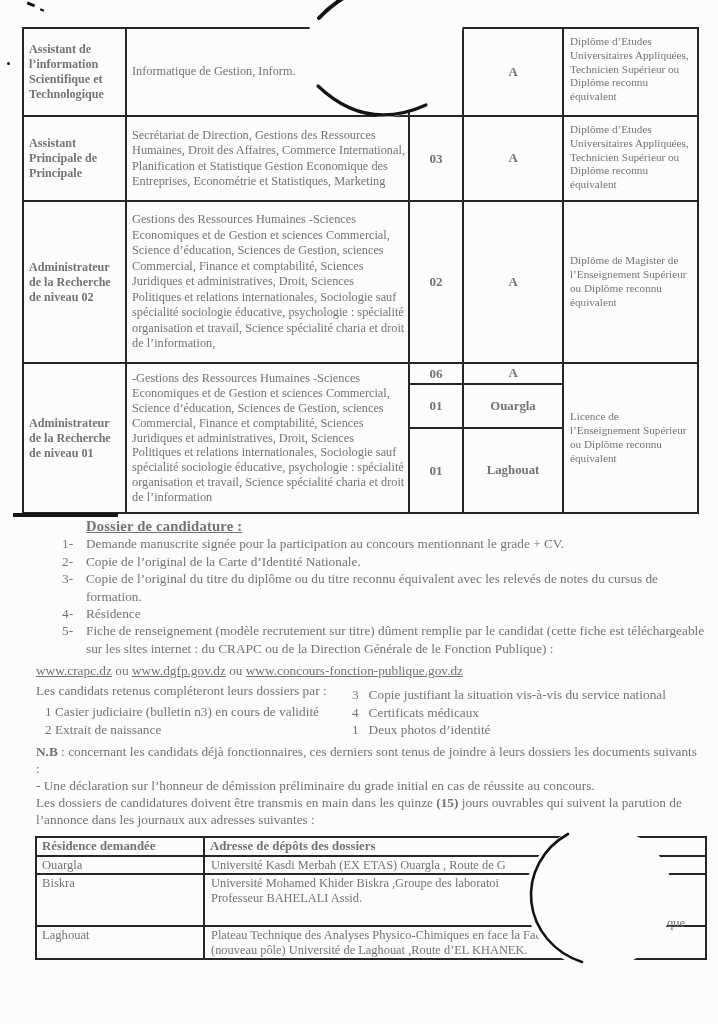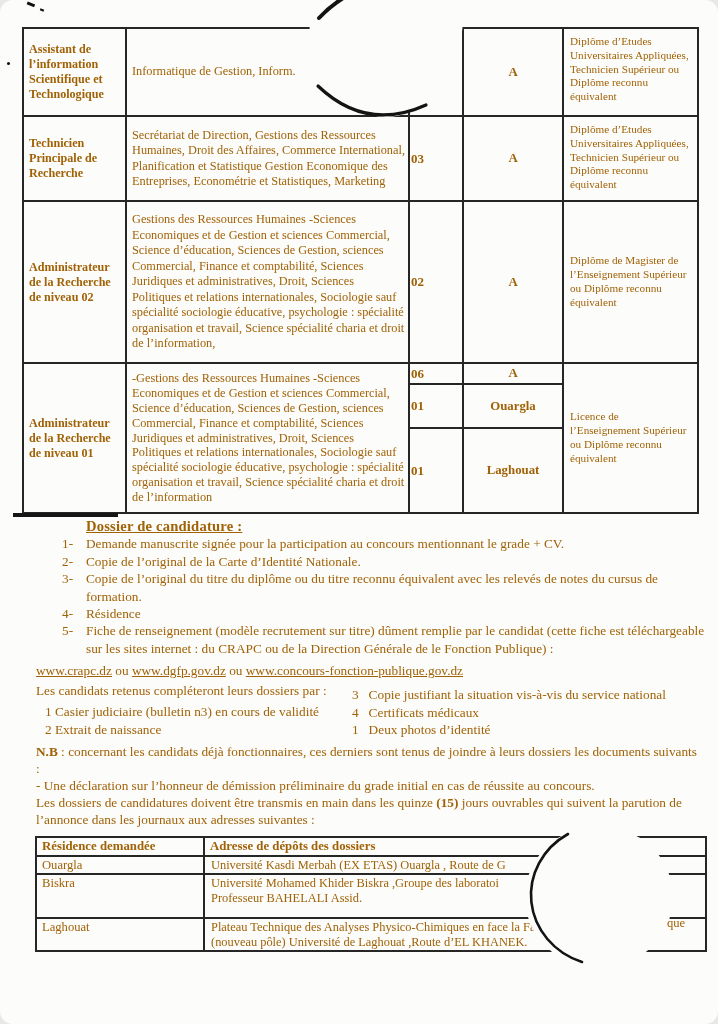--- a/index.html
+++ b/index.html
@@ -1,31 +1,30 @@
 <!DOCTYPE html>
 <html><head>
 <meta charset="utf-8">
 <style>
   html,body{margin:0;padding:0;background:#e8e8e6;}
   #page{
     position:relative;width:718px;height:1024px;overflow:hidden;
-    background:#fcfcfa;color:#a16207;
+    background:#fcfcfa;color:#737373;
     font-family:"Liberation Serif","DejaVu Serif",serif;
-    border-radius:13px;
   }
   
   #ptable{
     position:absolute;left:22px;top:27px;width:675px;
     border-collapse:collapse;table-layout:fixed;
   }
   #ptable td{border:2px solid #262626;vertical-align:middle;overflow:hidden;}
   #ptable .grade{font-weight:bold;font-size:12.1px;line-height:15px;padding:2px 4px 2px 5px;}
   #ptable .spec{font-size:12.3px;line-height:15.5px;padding:2px 3px 2px 5px;}
   #ptable .spec.tight{line-height:14.8px;}
-  #ptable .num{font-weight:bold;font-size:13px;}
+  #ptable .num{font-weight:bold;font-size:13px;text-align:center;}
   #ptable .loc{font-weight:bold;font-size:12.8px;text-align:center;}
   #ptable .dip{font-size:11.2px;line-height:13.8px;padding:4px 6px;}
   #ptable .dip.top{vertical-align:top;padding-top:6px;}
   
   #dossier{position:absolute;left:36px;top:518px;width:670px;font-size:13.3px;line-height:17.4px;}
   #dossier .heading{display:block;padding-left:50px;font-weight:bold;font-size:14.6px;
     text-decoration:underline;letter-spacing:.2px;}
   .ditem{position:relative;padding-left:50px;}
   .ditem .n{position:absolute;left:26px;top:0;}
   #links-line{font-weight:normal;margin-top:5px;}
@@ -72,21 +71,21 @@
     </colgroup>
     <tbody>
       <tr style="height:88px">
         <td class="grade">Assistant de l’information Scientifique et Technologique</td>
         <td class="spec">Informatique de Gestion, Inform.</td>
         <td class="num"></td>
         <td class="loc">A</td>
         <td class="dip top">Diplôme d’Etudes Universitaires Appliquées, Technicien Supérieur ou Diplôme reconnu équivalent</td>
       </tr>
       <tr style="height:85px">
-        <td class="grade">Technicien Principale de Recherche</td>
+        <td class="grade">Assistant Principale de Principale</td>
         <td class="spec">Secrétariat de Direction, Gestions des Ressources Humaines, Droit des Affaires, Commerce International, Planification et Statistique Gestion Economique des Entreprises, Econométrie et Statistiques, Marketing</td>
         <td class="num">03</td>
         <td class="loc">A</td>
         <td class="dip top">Diplôme d’Etudes Universitaires Appliquées, Technicien Supérieur ou Diplôme reconnu équivalent</td>
       </tr>
       <tr style="height:162px">
         <td class="grade">Administrateur de la Recherche de niveau 02</td>
         <td class="spec">Gestions des Ressources Humaines -Sciences Economiques et de Gestion et sciences Commercial, Science d’éducation, Sciences de Gestion, sciences Commercial, Finance et comptabilité, Sciences Juridiques et administratives, Droit, Sciences Politiques et relations internationales, Sociologie sauf spécialité sociologie éducative, psychologie : spécialité organisation et travail, Science spécialité charia et droit de l’information,</td>
         <td class="num">02</td>
         <td class="loc">A</td>
@@ -166,21 +165,21 @@
       <tr style="height:19px">
         <td class="hd">Résidence demandée</td>
         <td class="hd">Adresse de dépôts des dossiers</td>
       </tr>
       <tr style="height:18px">
         <td class="res">Ouargla</td>
         <td class="adr">
           <div class="line">Université Kasdi Merbah (EX ETAS) Ouargla , Route de G</div>
         </td>
       </tr>
-      <tr style="height:44px">
+      <tr style="height:52px">
         <td class="res">Biskra</td>
         <td class="adr">
           <div class="line">Université Mohamed Khider Biskra ,Groupe des laboratoi</div>
           <div class="line">Professeur BAHELALI Assid.</div>
         </td>
       </tr>
       <tr style="height:33px">
         <td class="res">Laghouat</td>
         <td class="adr">
           <div class="line">Plateau Technique des Analyses Physico-Chimiques en face la Faculté de Technologie</div>

